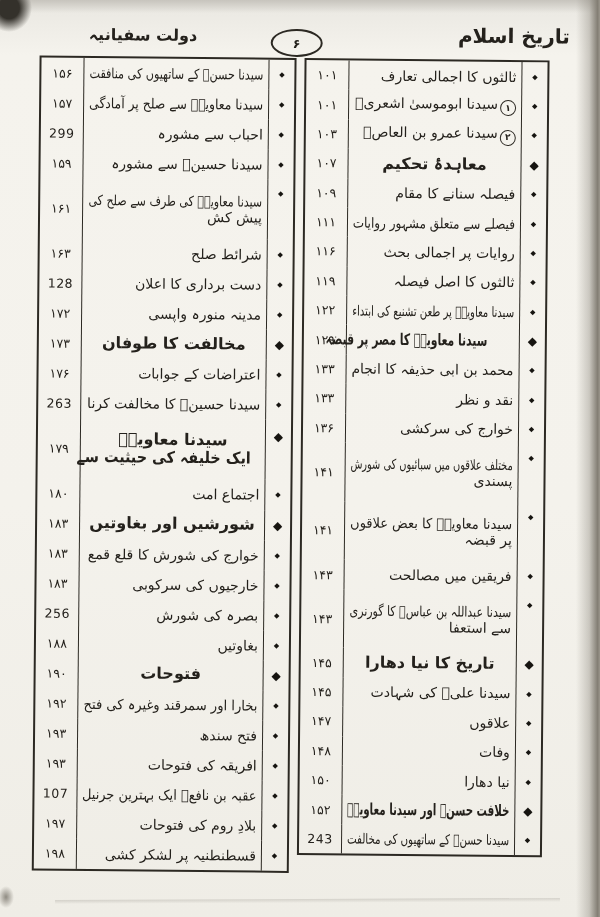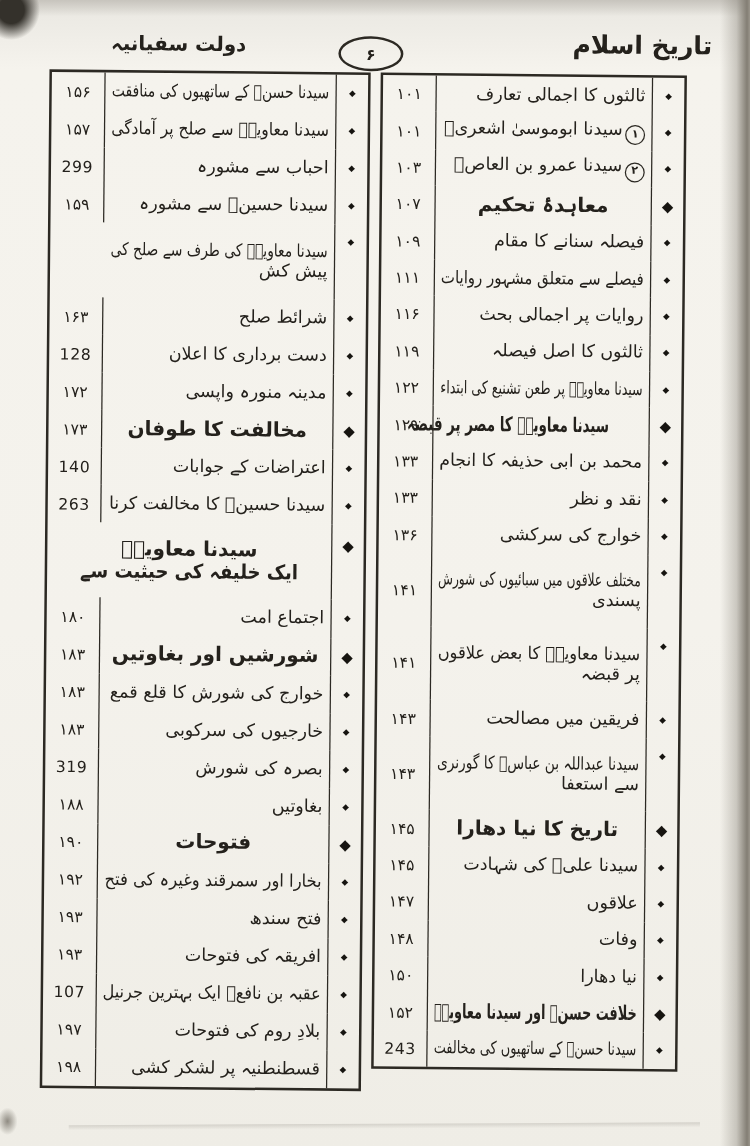--- a/index.html
+++ b/index.html
@@ -285,20 +285,21 @@
   </div>
         <div class="row">
     <div class="cell-num">۱۵۹</div>
     <div class="cell-title">
       <span class="t fit"><span>سیدنا حسینؓ سے مشورہ</span></span>
 
     </div>
     <div class="cell-diamond">◆</div>
   </div>
         <div class="row two">
+    <div class="cell-num">۱۶۱</div>
     <div class="cell-title">
       <span class="t fit" style="transform: scaleX(0.791);"><span>سیدنا معاویہؓ کی طرف سے صلح کی</span></span>
       <span class="t2 fit">پیش کش</span>
     </div>
     <div class="cell-diamond">◆</div>
   </div>
         <div class="row">
     <div class="cell-num">۱۶۳</div>
     <div class="cell-title">
       <span class="t fit"><span>شرائط صلح</span></span>
@@ -324,36 +325,37 @@
   </div>
         <div class="row bold center">
     <div class="cell-num">۱۷۳</div>
     <div class="cell-title">
       <span class="t fit"><span>مخالفت کا طوفان</span></span>
 
     </div>
     <div class="cell-diamond">◆</div>
   </div>
         <div class="row">
-    <div class="cell-num">140</div>
+    <div class="cell-num">۱۷۶</div>
     <div class="cell-title">
       <span class="t fit"><span>اعتراضات کے جوابات</span></span>
 
     </div>
     <div class="cell-diamond">◆</div>
   </div>
         <div class="row">
     <div class="cell-num">263</div>
     <div class="cell-title">
       <span class="t fit"><span>سیدنا حسینؓ کا مخالفت کرنا</span></span>
 
     </div>
     <div class="cell-diamond">◆</div>
   </div>
         <div class="row bold center two">
+    <div class="cell-num">۱۷۹</div>
     <div class="cell-title">
       <span class="t fit"><span>سیدنا معاویہؓ</span></span>
       <span class="t2 fit" style="transform: scaleX(0.897);">ایک خلیفہ کی حیثیت سے</span>
     </div>
     <div class="cell-diamond">◆</div>
   </div>
         <div class="row">
     <div class="cell-num">۱۸۰</div>
     <div class="cell-title">
       <span class="t fit"><span>اجتماع امت</span></span>
@@ -379,21 +381,21 @@
   </div>
         <div class="row">
     <div class="cell-num">۱۸۳</div>
     <div class="cell-title">
       <span class="t fit"><span>خارجیوں کی سرکوبی</span></span>
 
     </div>
     <div class="cell-diamond">◆</div>
   </div>
         <div class="row">
-    <div class="cell-num">319</div>
+    <div class="cell-num">256</div>
     <div class="cell-title">
       <span class="t fit"><span>بصرہ کی شورش</span></span>
 
     </div>
     <div class="cell-diamond">◆</div>
   </div>
         <div class="row">
     <div class="cell-num">۱۸۸</div>
     <div class="cell-title">
       <span class="t fit"><span>بغاوتیں</span></span>

